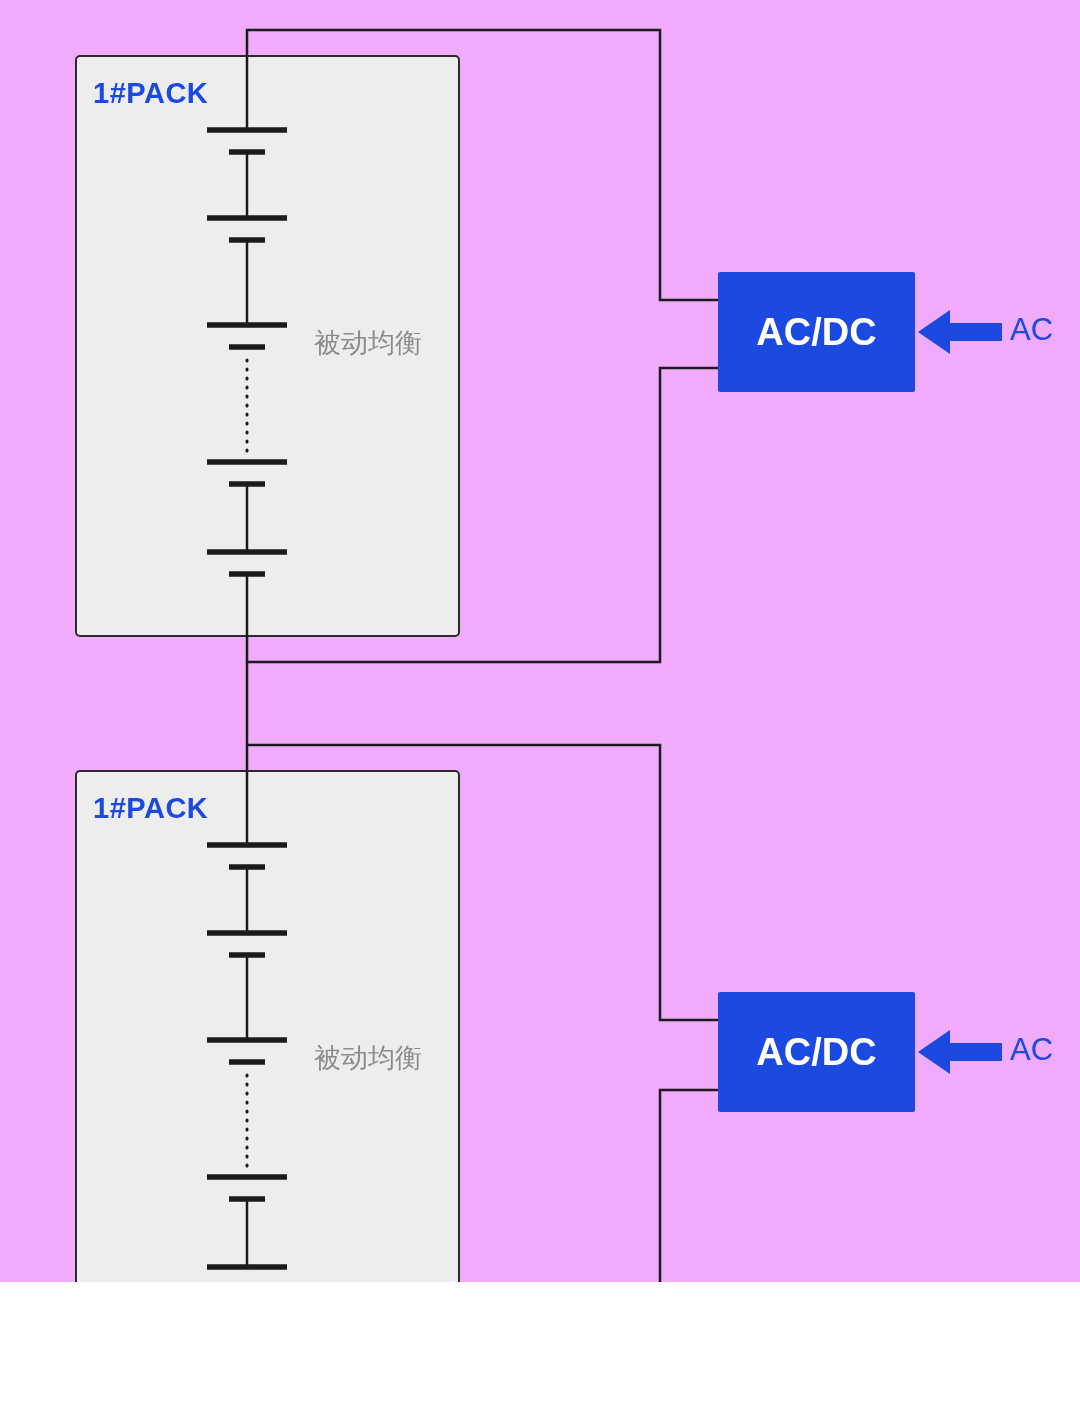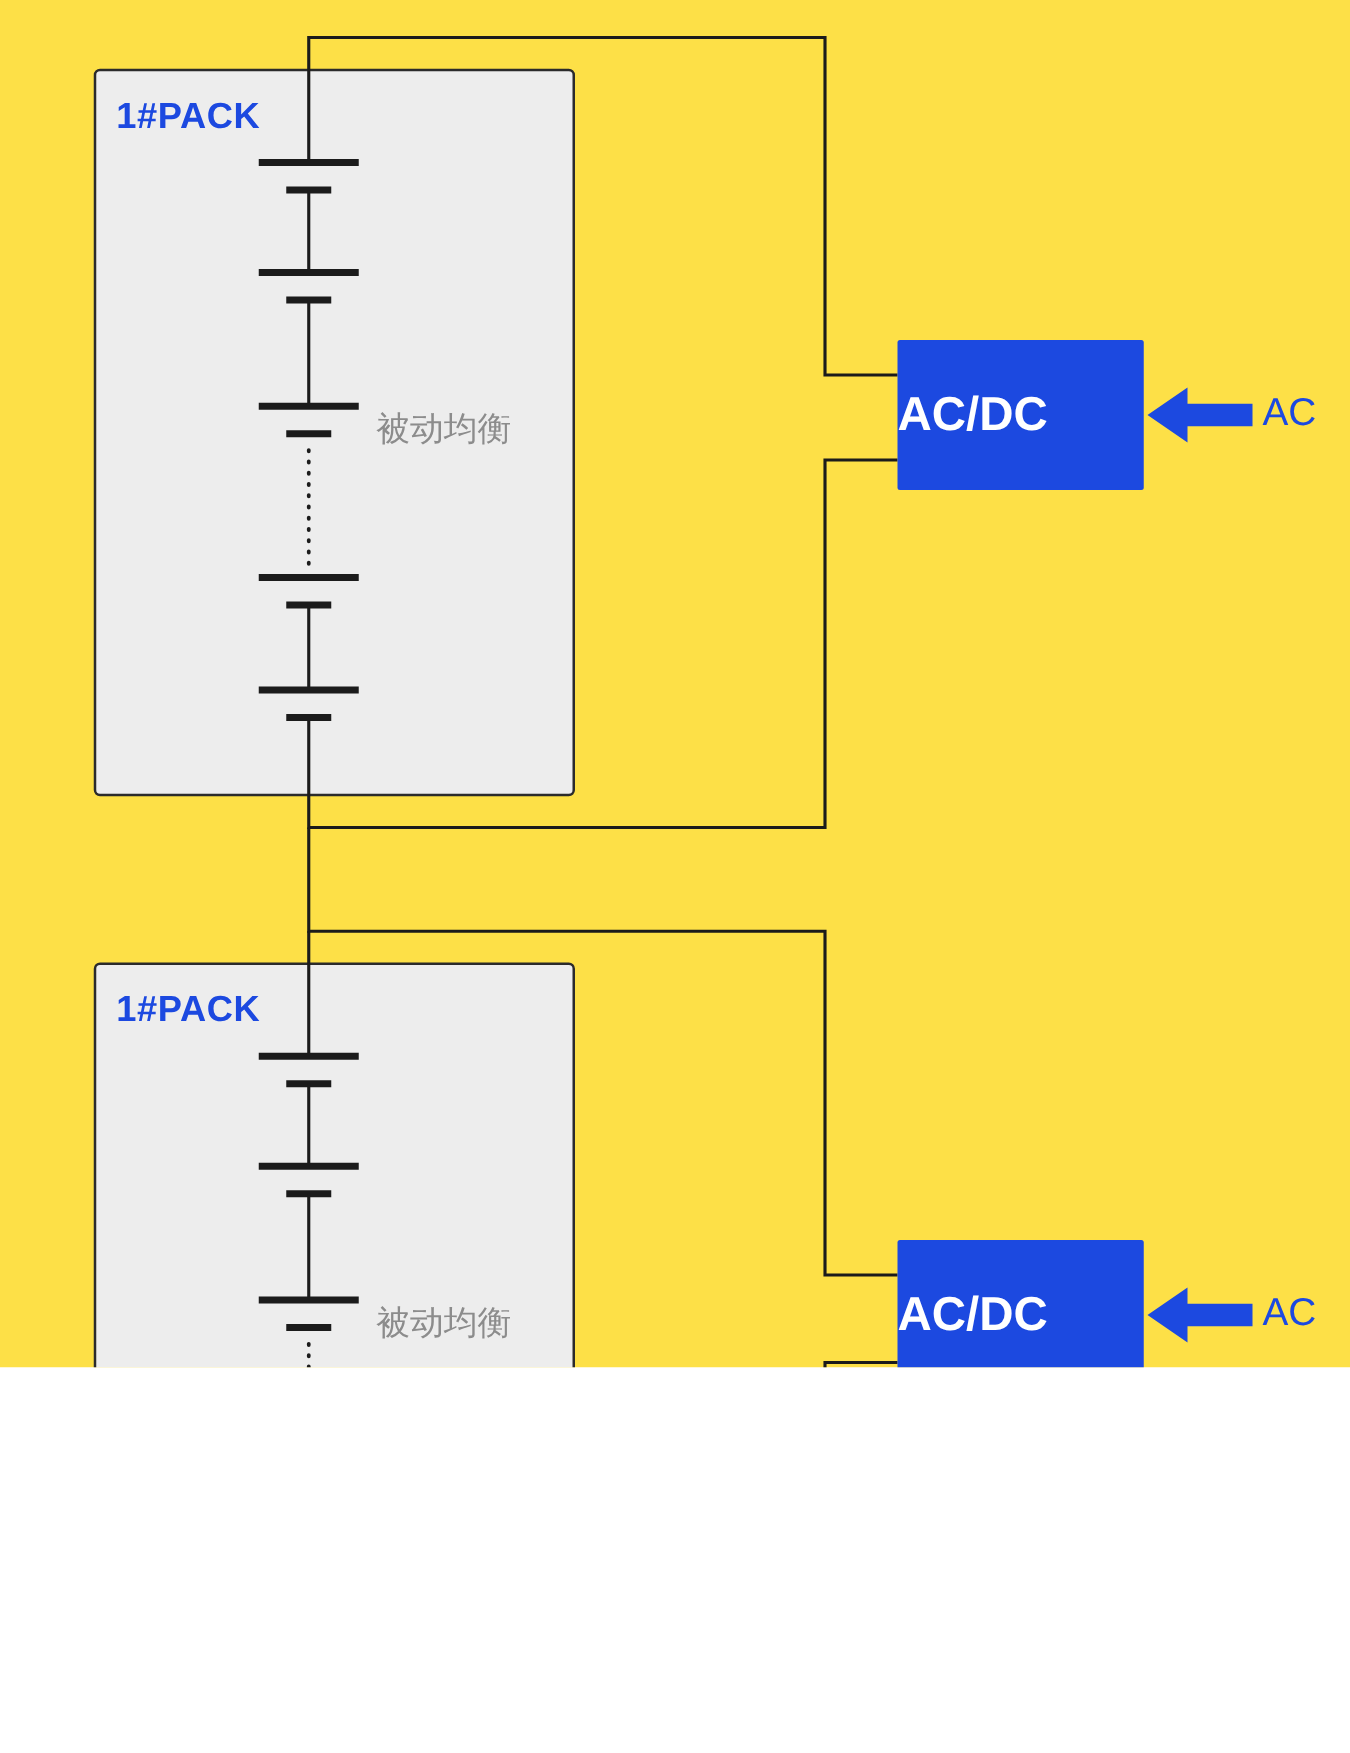--- a/index.html
+++ b/index.html
@@ -1,42 +1,42 @@
 <!DOCTYPE html>
 <html style="--accent-blue: #1c49e0; --pack-fill: #ededed; --pack-border: #2b2b2b; --wire: #1b1b1b; --balance-text: #8c8c8c; --converter-text: #ffffff;"><head>
 <meta charset="utf-8">
 <style>
   * { margin:0; padding:0; box-sizing:border-box; }
   html,body { background:#ffffff; font-family:"Liberation Sans", sans-serif; }
-  .canvas { position:relative; width:1080px; height:1094px; background:#fde047; overflow:hidden; }
+  .canvas { position:relative; width:1080px; height:1282px; background:#f0abfc; overflow:hidden; }
 
   .pack { position:absolute; width:385px; height:582px;
           background:var(--pack-fill,#ededed);
           border:2px solid var(--pack-border,#2b2b2b);
           border-radius:5px; z-index:1; }
   .pack1 { left:75px; top:55px; }
   .pack2 { left:75px; top:770px; }
 
   .pack-label { position:absolute; left:16px; top:20px;
                 font-size:29px; font-weight:bold; letter-spacing:.5px;
                 color:var(--accent-blue,#1c49e0); }
-  .balance-label { position:absolute; left:224px; top:268px;
+  .balance-label { position:absolute; left:237px; top:268px;
                    font-size:27px; color:var(--balance-text,#8c8c8c); }
 
   .wiring { position:absolute; left:0; top:0; z-index:2; pointer-events:none; }
   .wire   { stroke:var(--wire,#1b1b1b); stroke-width:2.5; fill:none; }
   .plate-long  { stroke:var(--wire,#1b1b1b); stroke-width:5.5; }
   .plate-short { stroke:var(--wire,#1b1b1b); stroke-width:5.5; }
   .dotted { stroke:var(--wire,#1b1b1b); stroke-width:3; stroke-dasharray:1 8;
             stroke-linecap:round; fill:none; }
   .arrow  { fill:var(--accent-blue,#1c49e0); }
 
   .acdc { position:absolute; width:197px; height:120px;
           background:var(--accent-blue,#1c49e0);
-          display:flex; align-items:center; justify-content:flex-start;
+          display:flex; align-items:center; justify-content:center;
           border-radius:2px; z-index:3; }
   .acdc1 { left:718px; top:272px; }
   .acdc2 { left:718px; top:992px; }
   .acdc-label { color:var(--converter-text,#ffffff); font-size:38px; font-weight:bold; }
 
   .ac-label { position:absolute; font-size:31px; font-weight:normal;
               color:var(--accent-blue,#1c49e0); z-index:3; }
   .ac1 { left:1010px; top:312px; }
   .ac2 { left:1010px; top:1032px; }
 </style>

